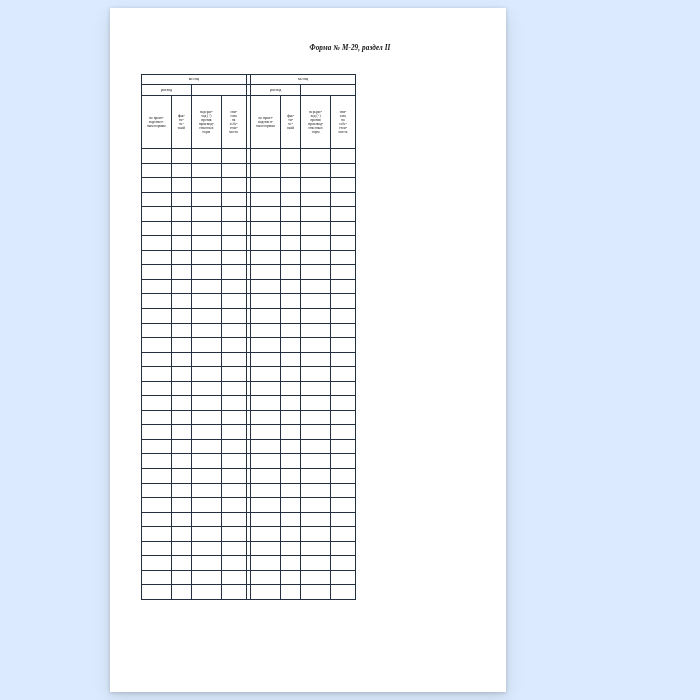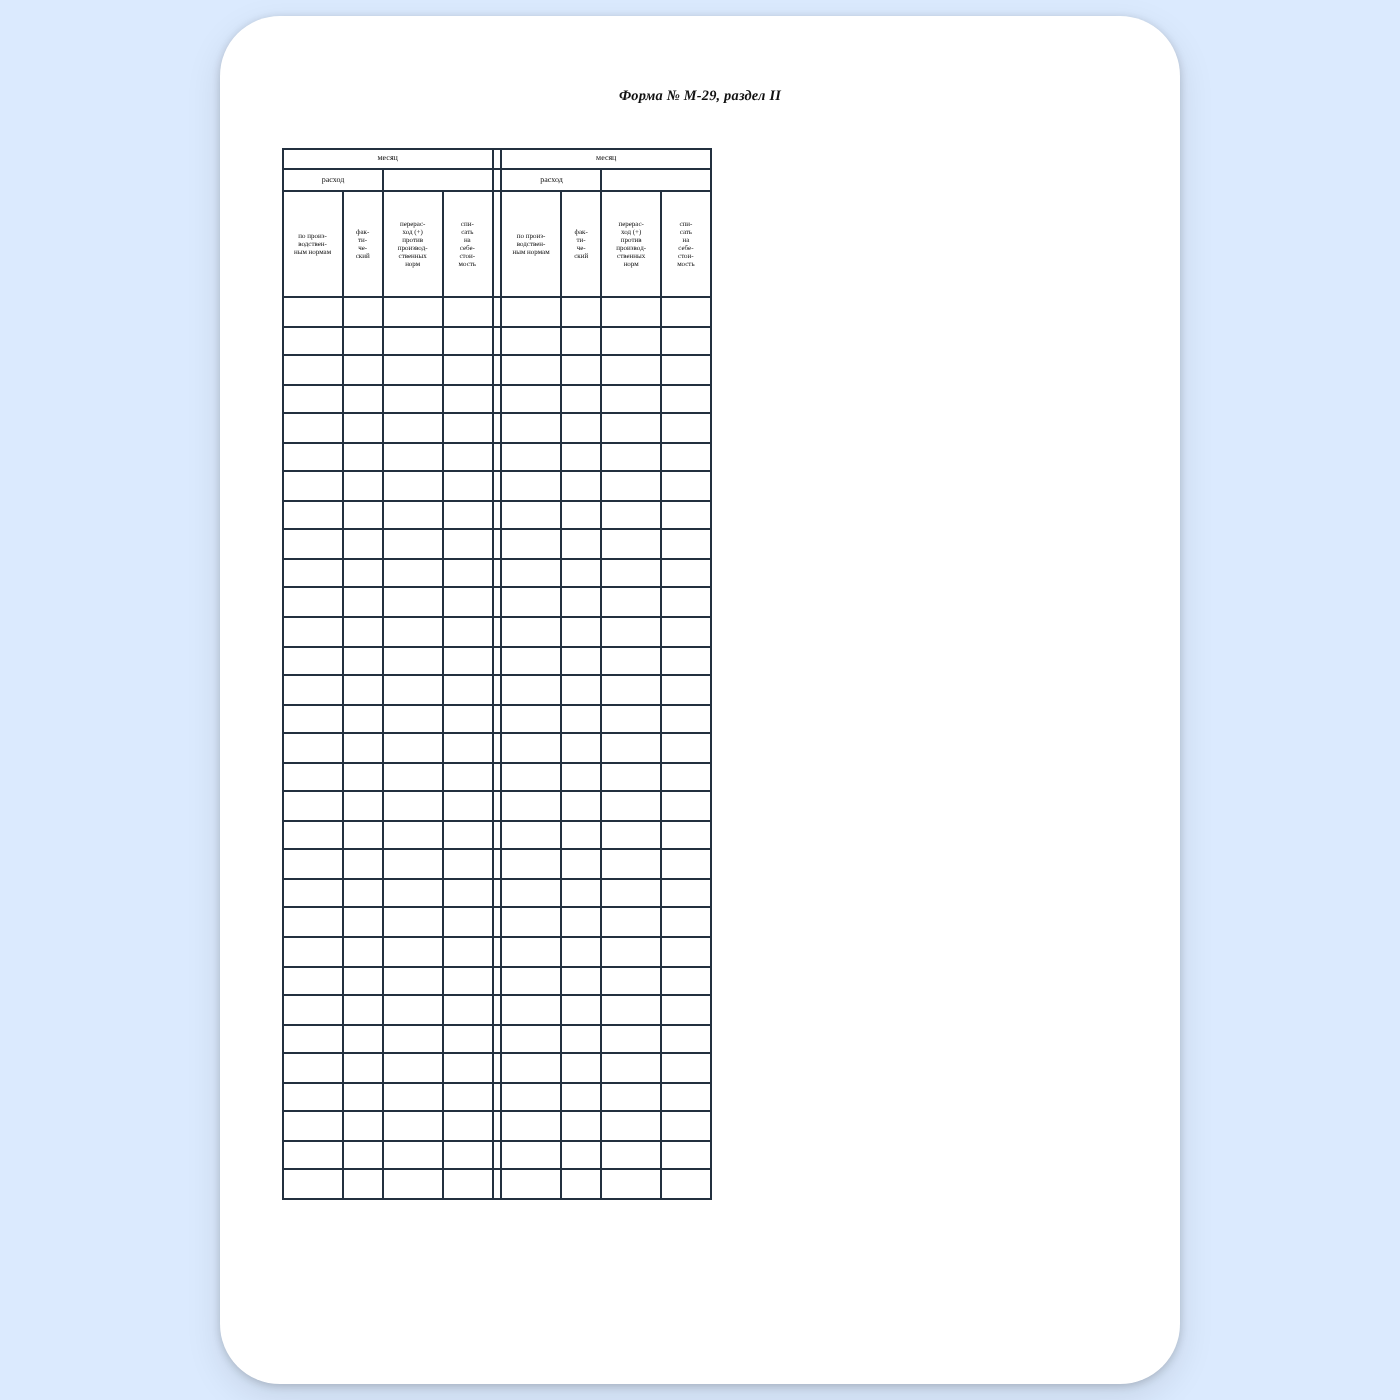--- a/index.html
+++ b/index.html
@@ -16,25 +16,24 @@
   #stage {
     position: relative;
     width: 700px;
     height: 700px;
   }
   
   .paper {
     position: absolute;
     left: 110px;
     top: 8px;
-    width: 480px;
+    width: 396px;
     height: 684px;
     background: #ffffff;
     box-shadow: 0 1px 4px rgba(0,0,0,0.18), 0 6px 18px rgba(0,0,0,0.10);
-    border-radius: 30px;
   }
   .doc-header {
     position: absolute;
     left: 0;
     top: 36px;
     width: 480px;
     text-align: center;
     font-style: italic;
     font-weight: bold;
     font-size: 7.2px;

